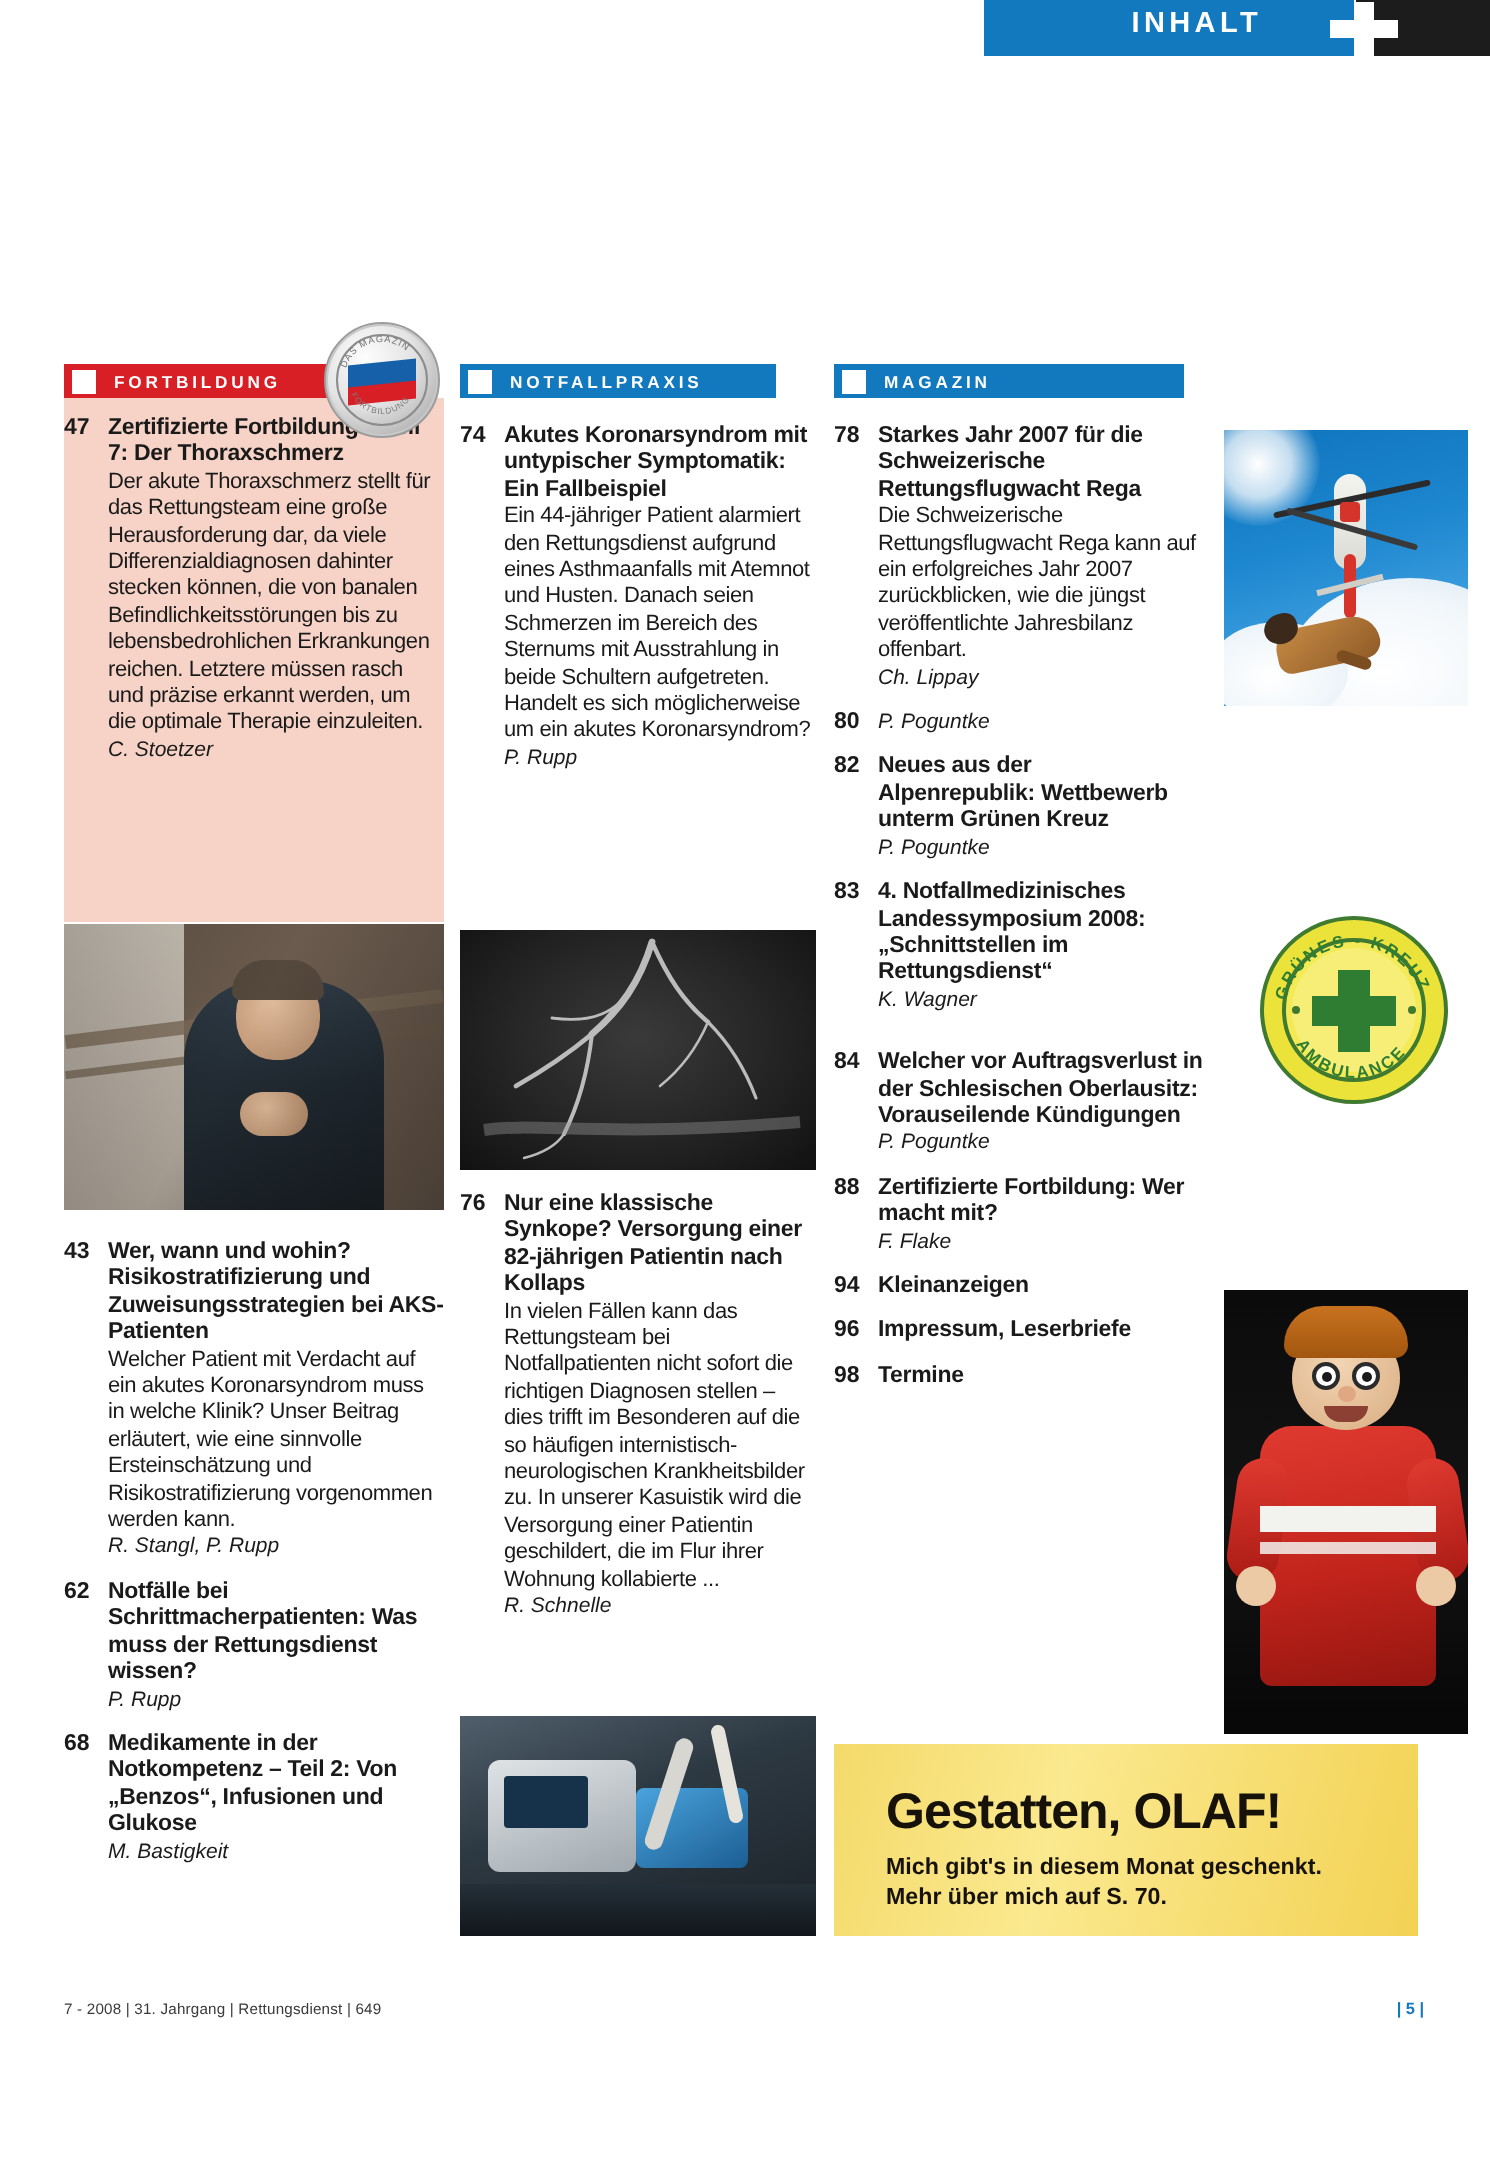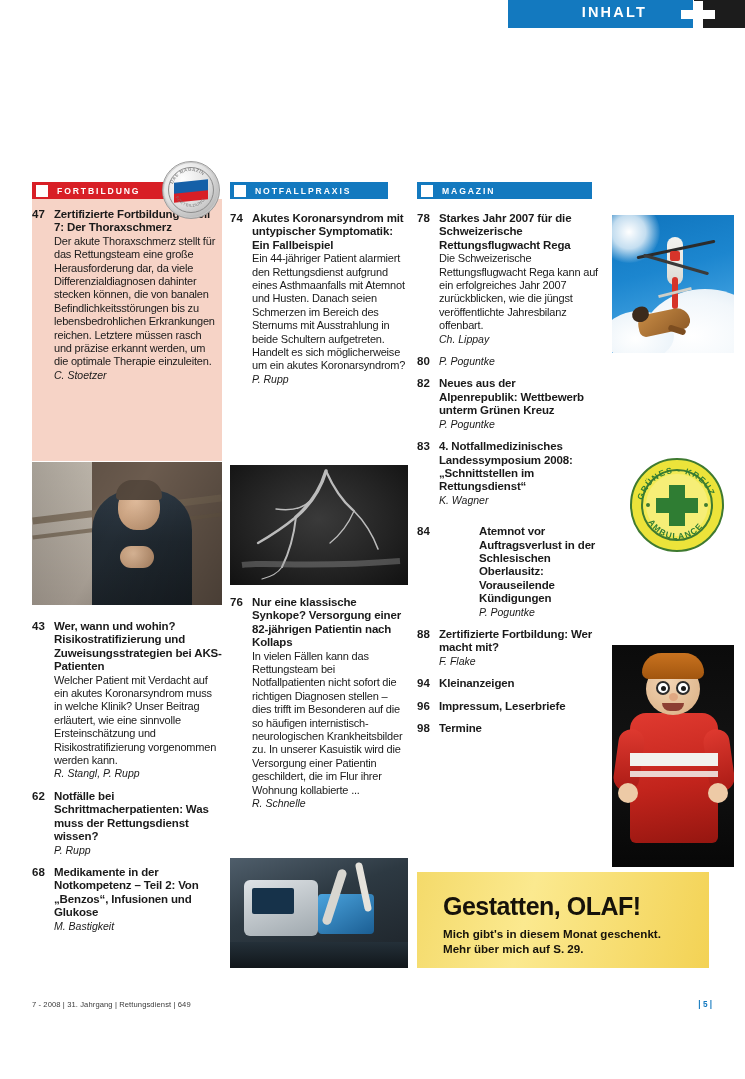--- a/index.html
+++ b/index.html
@@ -6,21 +6,21 @@
   body{
     width:745px;height:1079px;
     background:#ffffff;
     font-family:"Liberation Sans", sans-serif;
     position:relative;
     overflow:hidden;
     color:#1a1a1a;
   }
 
   
-  .header{position:absolute;top:0;left:16px;width:607px;height:30px;}
+  .header{position:absolute;top:0;left:0;width:607px;height:30px;}
   .hdr-blue{
     position:absolute;left:492px;top:0;width:185px;height:28px;
     background:#1379bf;
   }
   .hdr-blue-label{
     position:absolute;right:46px;top:4px;
     color:#ffffff;font-size:14.5px;font-weight:700;letter-spacing:2.2px;
   }
   .hdr-dark{
     position:absolute;left:678px;top:0;width:67px;height:28px;
@@ -395,24 +395,24 @@
   </div>
 
   <div class="entry" style="margin-top:6px;width:180px;">
     <div class="pg">83</div>
     <div class="body" style="max-width:156px;">
       <div class="ttl">4. Notfallmedizinisches Landessymposium 2008: „Schnittstellen im Rettungsdienst“</div>
       <div class="auth">K. Wagner</div>
     </div>
   </div>
 
-  <div class="entry" style="margin-top:18px;width:185px;gap:40px;">
+  <div class="entry" style="margin-top:18px;width:185px;">
     <div class="pg">84</div>
     <div class="body" style="max-width:166px;">
-      <div class="ttl">Atemnot vor Auftragsverlust in der Schlesischen Oberlausitz: Vorauseilende Kündigungen</div>
+      <div class="ttl">Welcher vor Auftragsverlust in der Schlesischen Oberlausitz: Vorauseilende Kündigungen</div>
       <div class="auth">P. Poguntke</div>
     </div>
   </div>
 
   <div class="entry" style="margin-top:8px;width:180px;">
     <div class="pg">88</div>
     <div class="body" style="max-width:156px;">
       <div class="ttl">Zertifizierte Fortbildung: Wer macht mit?</div>
       <div class="auth">F. Flake</div>
     </div>
@@ -491,19 +491,19 @@
   <div class="ol-eyeR"></div>
   <div class="ol-pupL"></div>
   <div class="ol-pupR"></div>
   <div class="ol-nose"></div>
   <div class="ol-mouth"></div>
 </div>
 
 <div class="promo">
   <h2>Gestatten, OLAF!</h2>
   <p>Mich gibt's in diesem Monat geschenkt.</p>
-  <p style="padding-top:0;">Mehr über mich auf S. 29.</p>
+  <p style="padding-top:0;">Mehr über mich auf S. 70.</p>
 </div>
 
 <div class="footer">
   <div class="fl">7 - 2008  |  31. Jahrgang  |  Rettungsdienst  |  649</div>
   <div class="fr">| 5 |</div>
 </div>
 
 </body></html>

